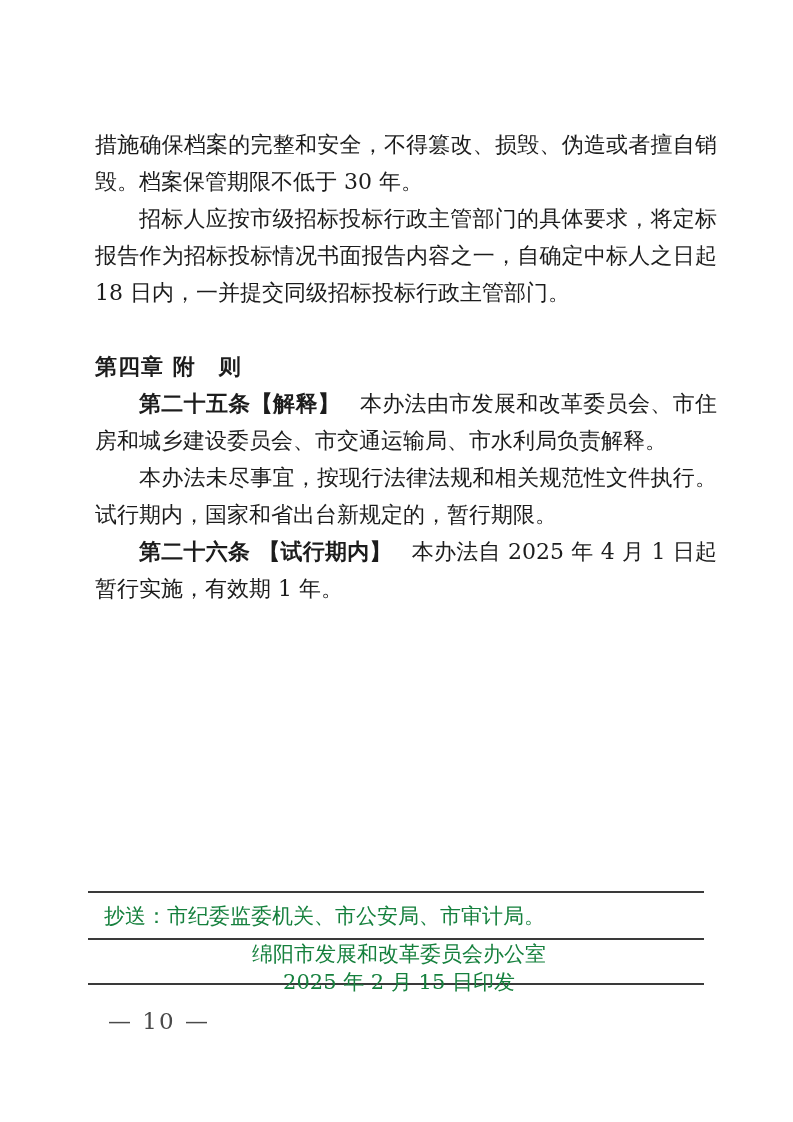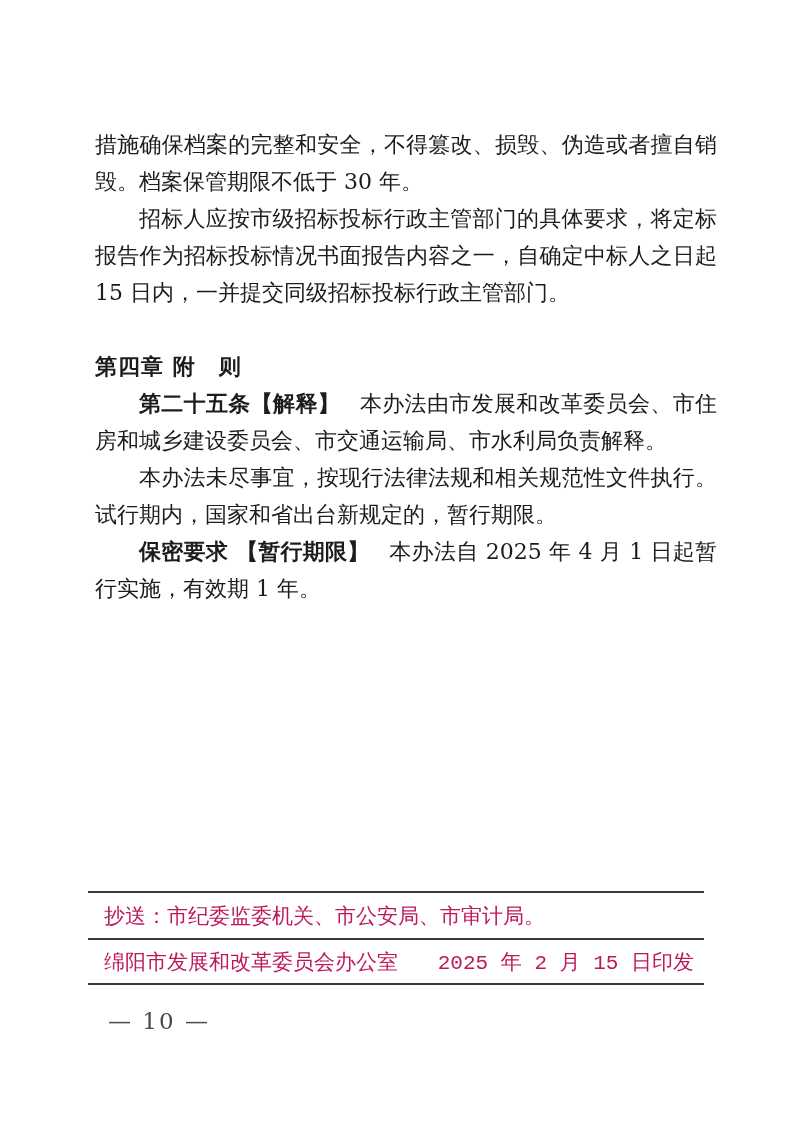--- a/index.html
+++ b/index.html
@@ -44,22 +44,21 @@
     margin-top: 37px !important;
     text-indent: 0;
     letter-spacing: 1px;
   }
   .doc-footer {
     position: absolute;
     left: 88px;
     top: 891px;
     width: 616px;
     font-size: 21px;
-    color: #be185d;
-    font-family: Liberation Mono, monospace;
+    color: #15803d;
   }
   .rule {
     height: 0;
     border: 0;
     border-top: 2.5px solid #3a3a3a;
     margin: 0;
   }
   .rule-mid {
     border-top-width: 2px;
   }
@@ -68,52 +67,53 @@
     align-items: center;
     justify-content: flex-start;
     padding: 0 16px;
     height: 45px;
     box-sizing: border-box;
   }
   .footer-row.issuer-row {
     justify-content: space-between;
     height: 43px;
     padding-right: 10px;
+    flex-direction: column;
   }
   .page-number {
     position: absolute;
     left: 108px;
     top: 1008px;
     font-size: 23px;
     color: #4a4a4a;
     letter-spacing: 2px;
   }
 </style>
 </head>
 <body>
 
 <div class="page">
 
   <div class="body-text">
 
     <p>措施确保档案的完整和安全，不得篡改、损毁、伪造或者擅自销毁。档案保管期限不低于 30 年。</p>
 
-    <p class="para-indent">招标人应按市级招标投标行政主管部门的具体要求，将定标报告作为招标投标情况书面报告内容之一，自确定中标人之日起 15 日内，一并提交同级招标投标行政主管部门。</p>
+    <p class="para-indent">招标人应按市级招标投标行政主管部门的具体要求，将定标报告作为招标投标情况书面报告内容之一，自确定中标人之日起 18 日内，一并提交同级招标投标行政主管部门。</p>
 
 
     <p class="chapter-heading">第四章 附　则</p>
 
     <p class="para-indent">
       <span class="lead">第二十五条【解释】</span><span>本办法由市发展和改革委员会、市住房和城乡建设委员会、市交通运输局、市水利局负责解释。</span>
     </p>
 
     <p class="para-indent">本办法未尽事宜，按现行法律法规和相关规范性文件执行。试行期内，国家和省出台新规定的，暂行期限。</p>
 
     <p class="para-indent">
-      <span class="lead">保密要求 【暂行期限】</span><span>本办法自 2025 年 4 月 1 日起暂行实施，有效期 1 年。</span>
+      <span class="lead">第二十六条 【试行期内】</span><span>本办法自 2025 年 4 月 1 日起暂行实施，有效期 1 年。</span>
     </p>
 
   </div>
 
   <div class="doc-footer">
     <hr class="rule">
     <div class="footer-row">
       <span>抄送：市纪委监委机关、市公安局、市审计局。</span>
     </div>
     <hr class="rule rule-mid">

